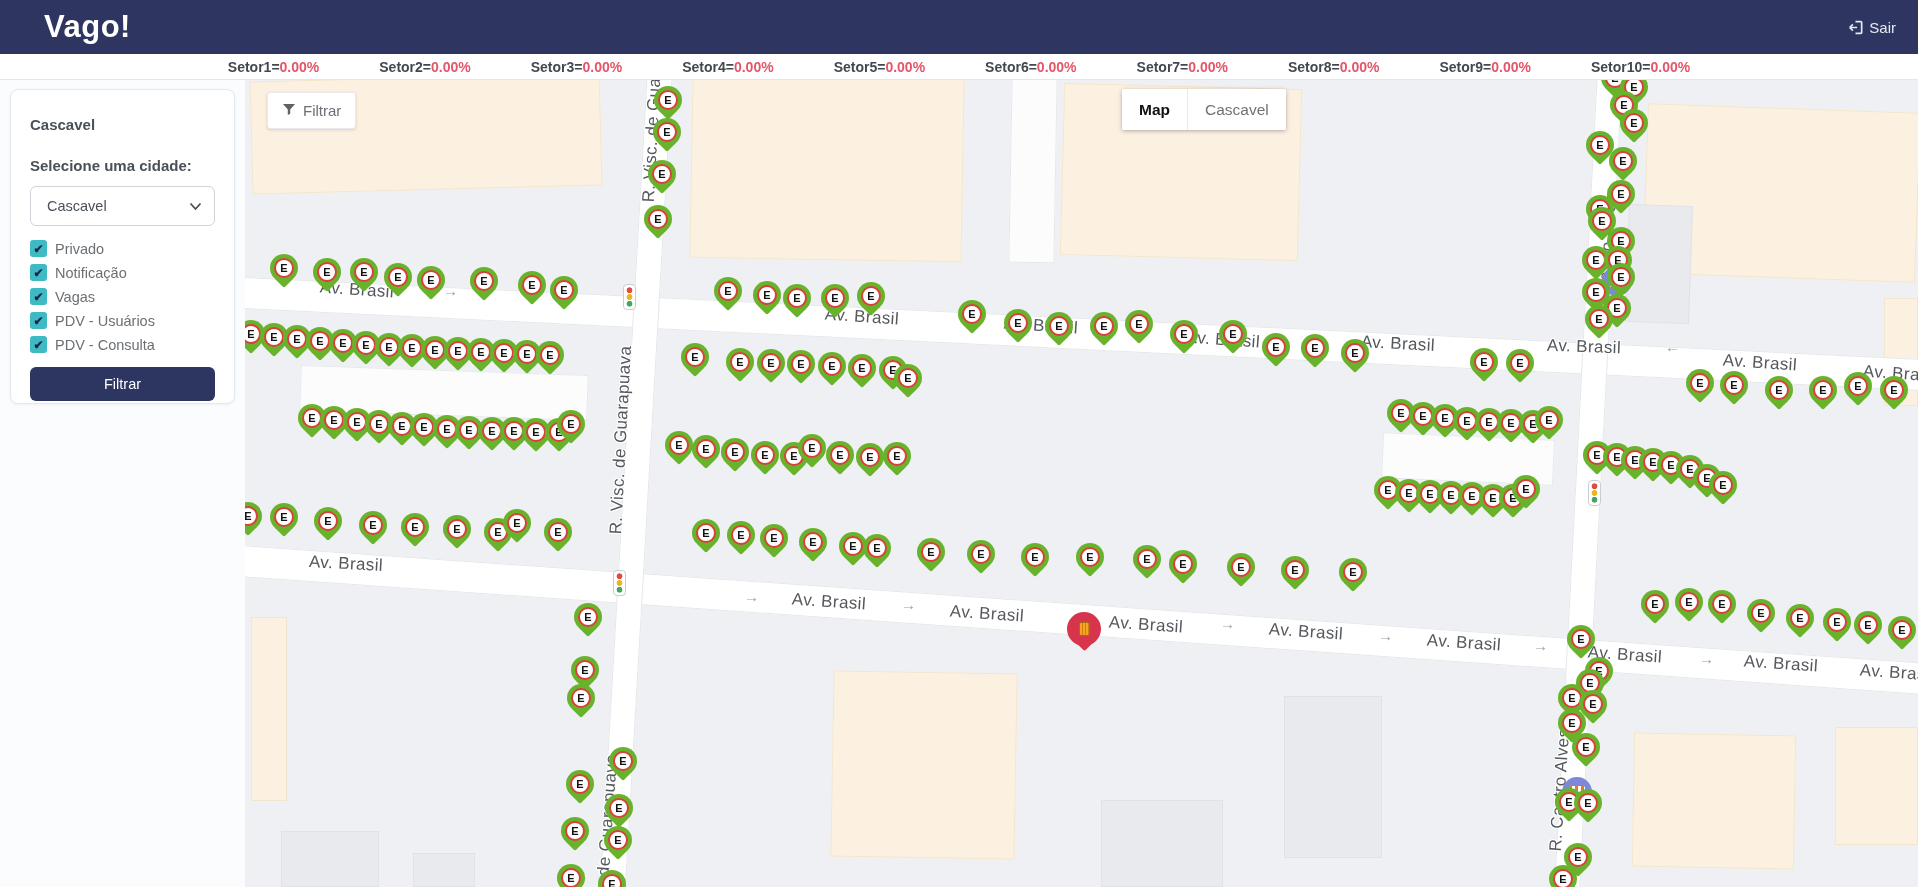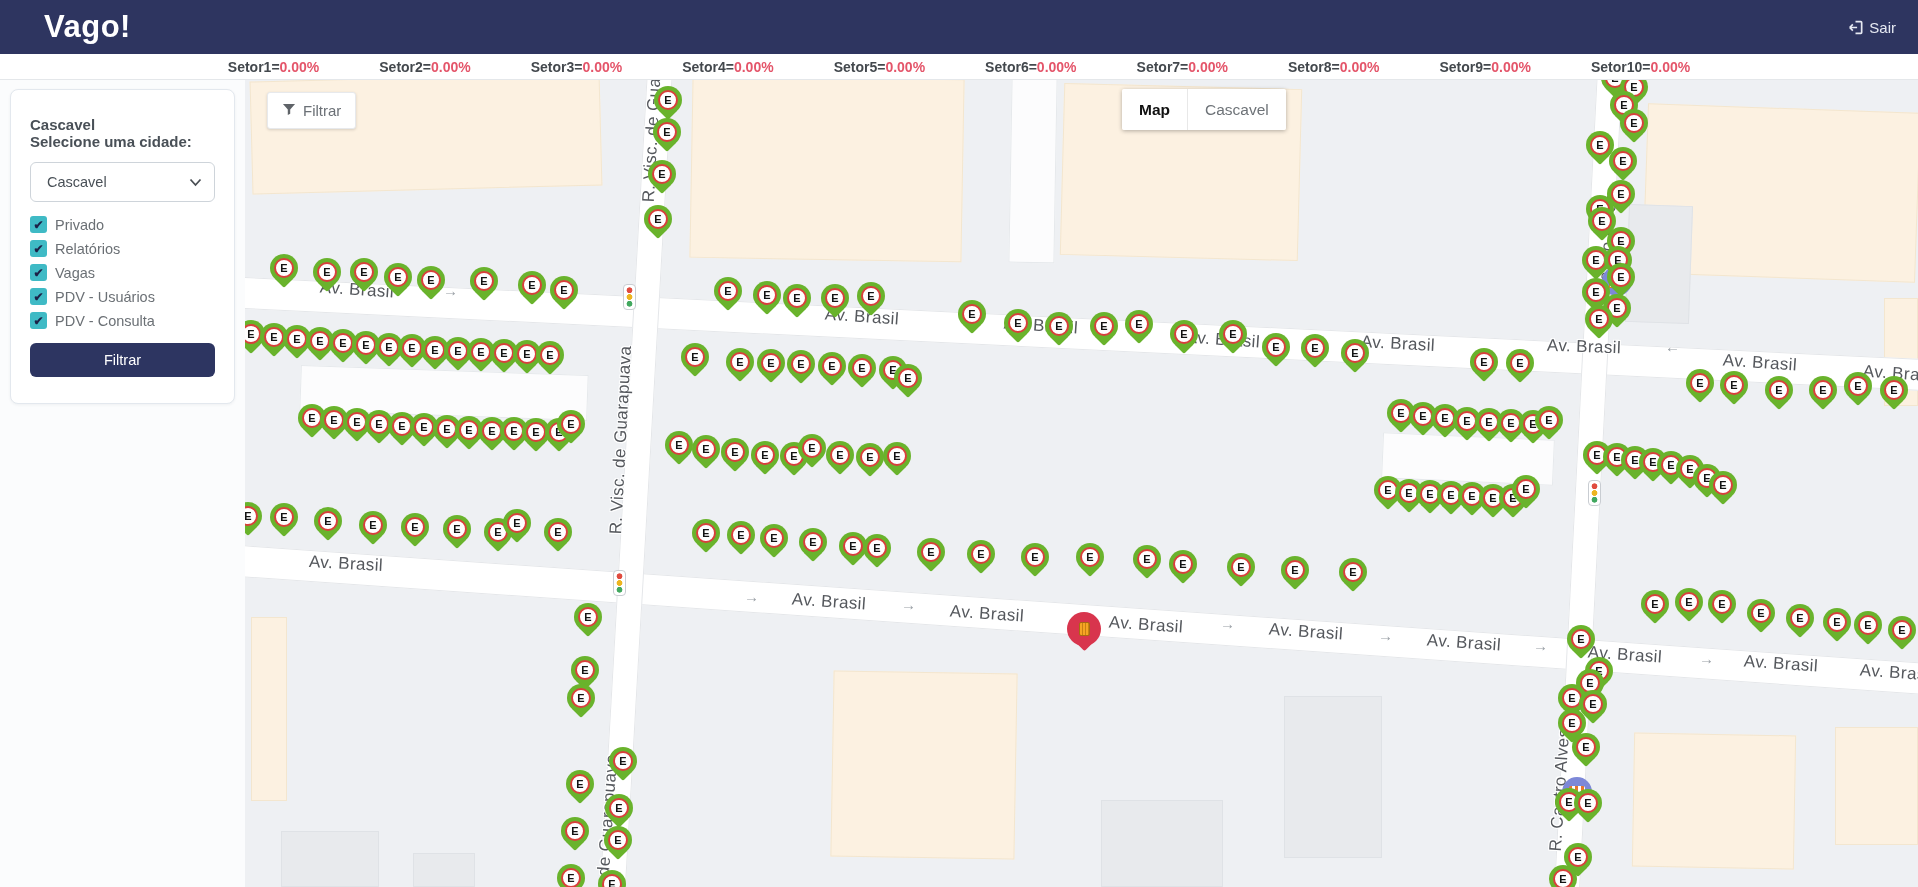--- a/index.html
+++ b/index.html
@@ -18,21 +18,21 @@
 
   
   .sector-bar { position:absolute; left:0; top:54px; width:1918px; height:26px; background:#fff; border-bottom:1px solid #e4e7ea; display:flex; align-items:center; justify-content:center; gap:60px; z-index:29; }
   .sector-stat { font-size:14px; font-weight:700; color:#43484d; white-space:nowrap; }
   .sector-stat .val { color:#e4556a; font-weight:700;text-align:right; }
 
   
   .left-col { position:absolute; left:0; top:80px; width:245px; height:807px; background:#fbfcfd; z-index:20; }
   .side-card { position:absolute; left:10px; top:9px; width:225px; height:315px; background:#fff; border:1px solid #e3e8ee; border-radius:8px; box-shadow:0 1px 3px rgba(40,50,70,.06); padding:16px 19px; }
   .side-title { font-size:15px; font-weight:700; color:#495057; margin-top:10px; }
-  .side-label { font-size:15px; font-weight:700; color:#495057; margin-top:0; }
+  .side-label { font-size:15px; font-weight:700; color:#495057; margin-top:24px; }
   .city-select { margin-top:12px; width:100%; height:40px; border:1px solid #ced4da; border-radius:6px; display:flex; align-items:center; padding:0 12px 0 16px; cursor:pointer; background:#fff; }
   .city-select .sel-text { font-size:14.5px; color:#495057; flex:1; }
   .filters { margin-top:14px; display:flex; flex-direction:column; gap:7px; }
   .cb-row { display:flex; align-items:center; gap:8px; cursor:pointer; }
   .cb-box { width:17px; height:17px; background:#3fbac5; border-radius:3px; display:flex; align-items:center; justify-content:center; color:#1c2147; font-size:12px; font-weight:700; line-height:1; }
   .cb-label { font-size:14.5px; color:#6b7075; }
   .side-btn { margin-top:14px; width:100%; height:34px; background:#2d3561; color:#fff; font-size:14.5px; border:none; border-radius:6px; cursor:pointer; font-family:"Liberation Sans",sans-serif; }
 
   
   .map-pane { position:absolute; left:245px; top:80px; width:1673px; height:807px; background:#eef0f3; overflow:hidden; z-index:1; }
@@ -114,21 +114,21 @@
           </svg>
       </span>
     </div>
     <div class="filters">
         <div class="cb-row">
           <span class="cb-box">✔</span>
           <span class="cb-label">Privado</span>
         </div>
         <div class="cb-row">
           <span class="cb-box">✔</span>
-          <span class="cb-label">Relatórios</span>
+          <span class="cb-label">Notificação</span>
         </div>
         <div class="cb-row">
           <span class="cb-box">✔</span>
           <span class="cb-label">Vagas</span>
         </div>
         <div class="cb-row">
           <span class="cb-box">✔</span>
           <span class="cb-label">PDV - Usuários</span>
         </div>
         <div class="cb-row">

